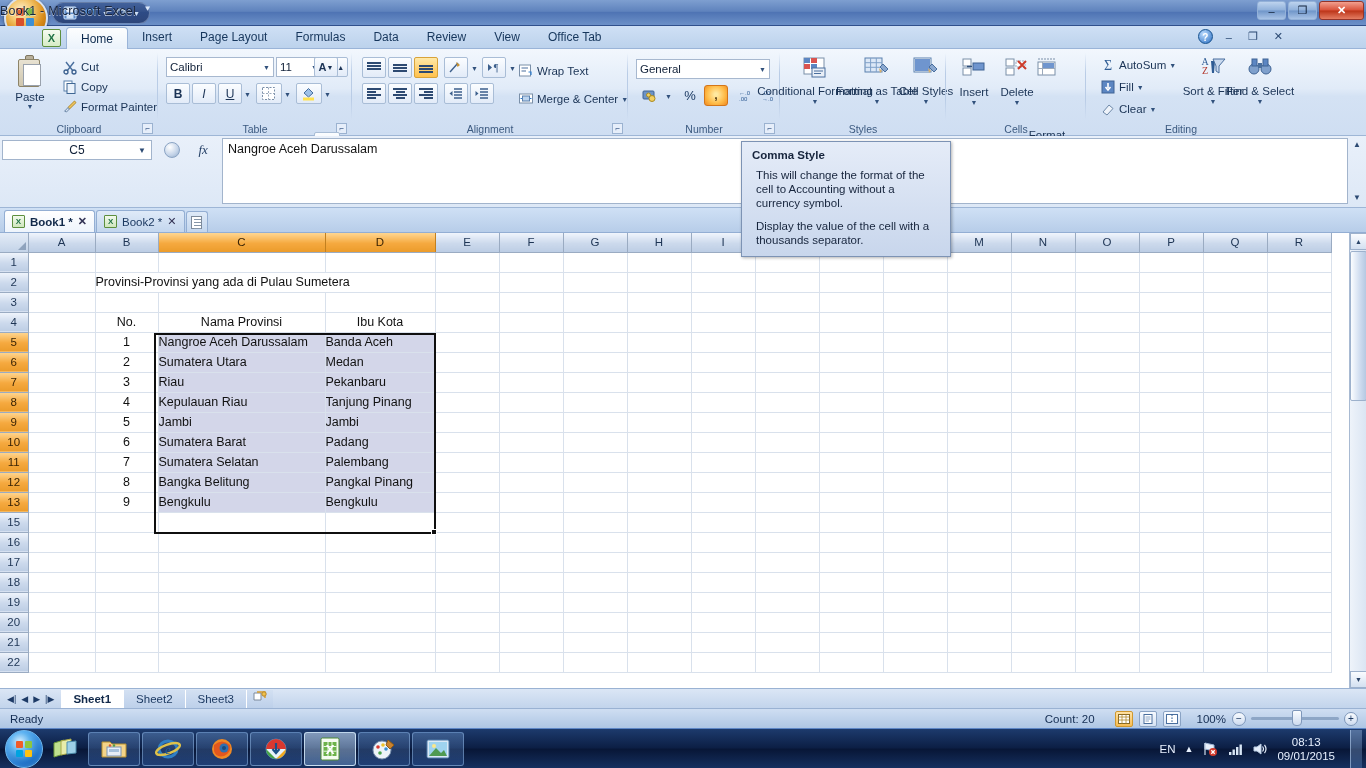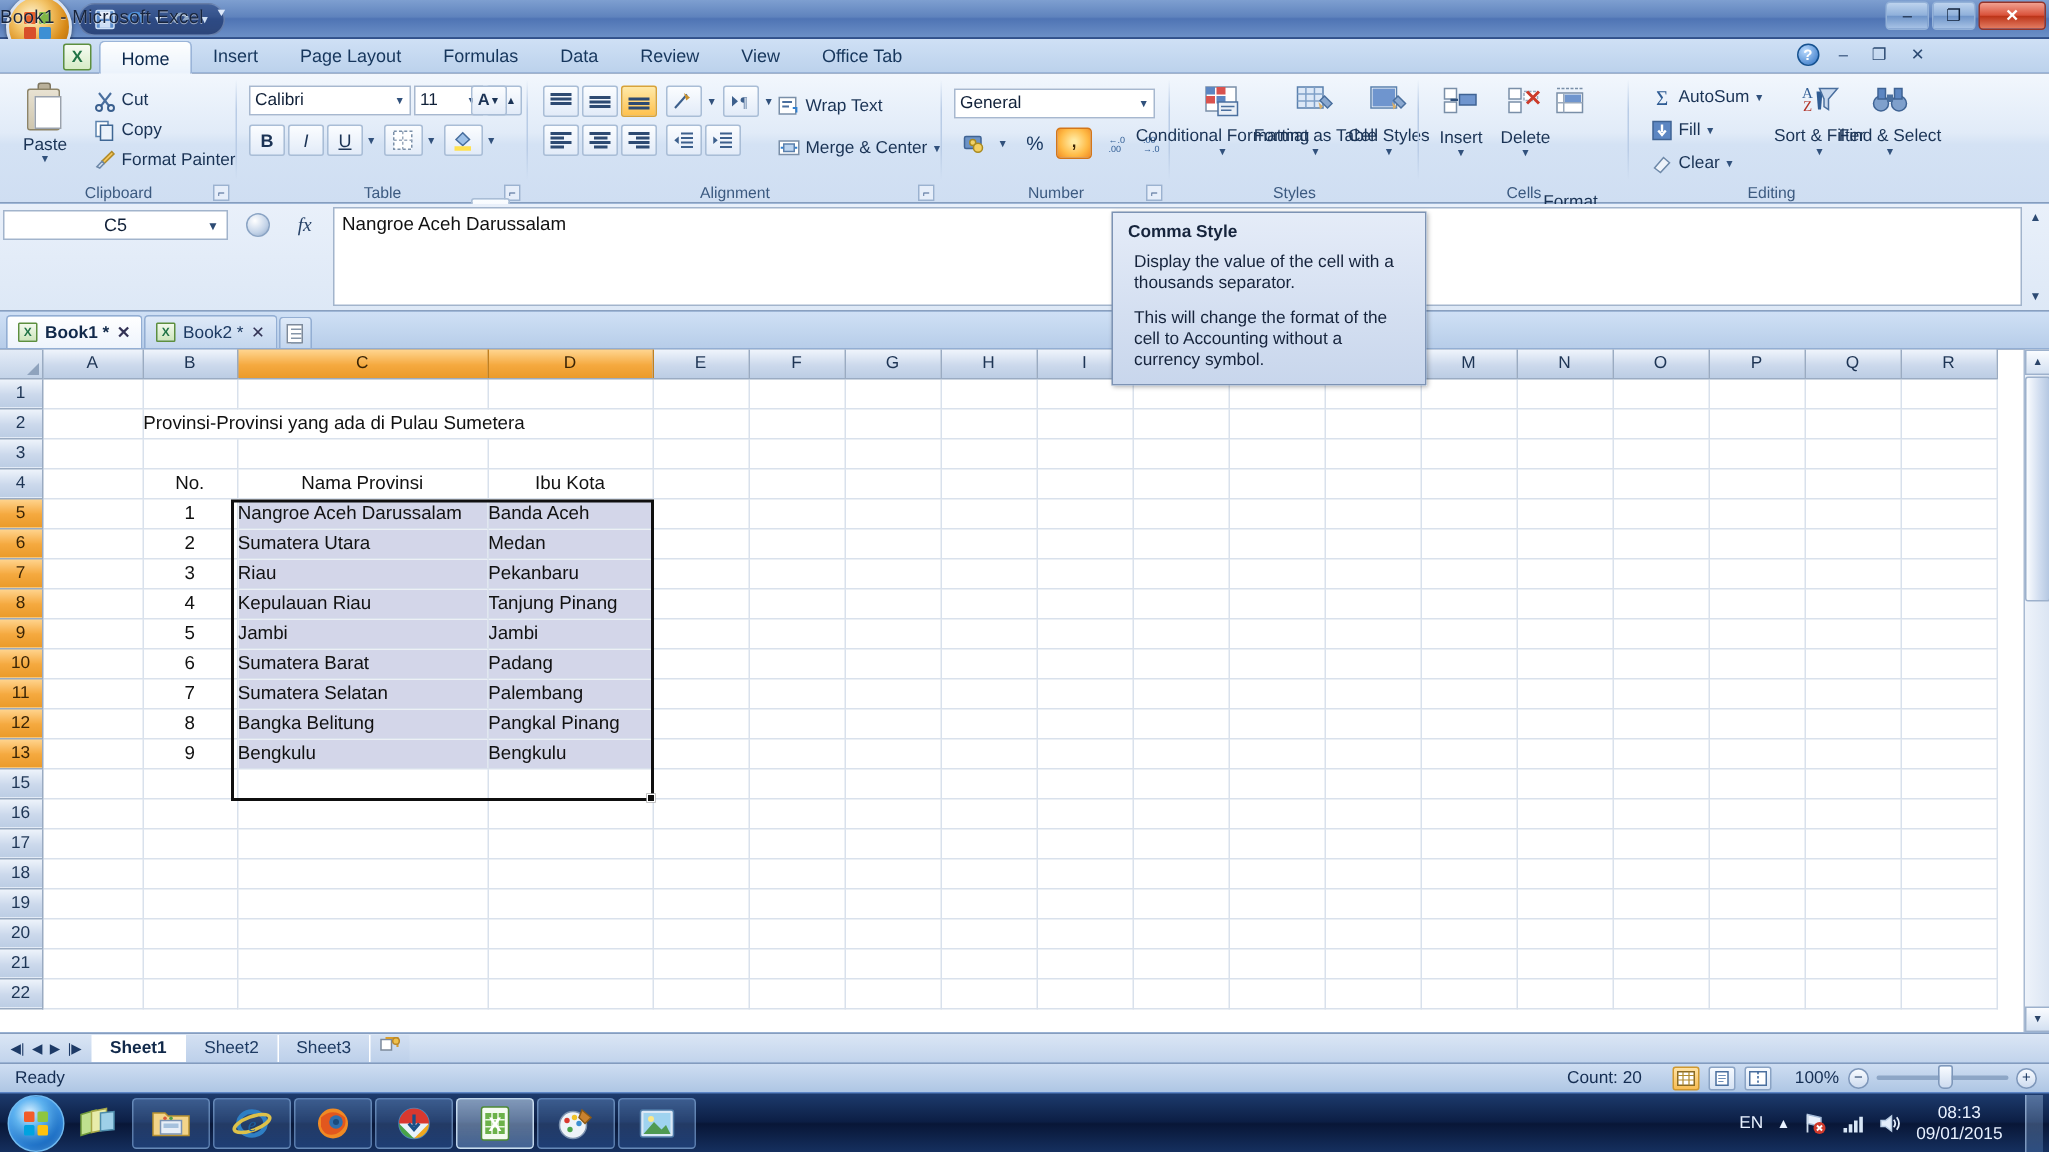--- a/index.html
+++ b/index.html
@@ -1423,22 +1423,22 @@
   </div>
 
   <div class="vscroll">
     <div class="sb-arrow">▲</div>
     <div class="sb-thumb" style="top:18px;height:150px;"></div>
     <div class="sb-arrow" style="position:absolute;bottom:0;">▼</div>
   </div>
 
   <div class="tooltip">
     <div class="tt-title">Comma Style</div>
+    <div class="tt-body">This will change the format of the cell to Accounting without a currency symbol.</div>
     <div class="tt-body">Display the value of the cell with a thousands separator.</div>
-    <div class="tt-body">This will change the format of the cell to Accounting without a currency symbol.</div>
   </div>
 
   <div class="sheetbar">
     <div class="nav-arrows">
       <span>◀|</span>
       <span>◀</span>
       <span>▶</span>
       <span>|▶</span>
     </div>
     <div class="stab active">Sheet1</div>

